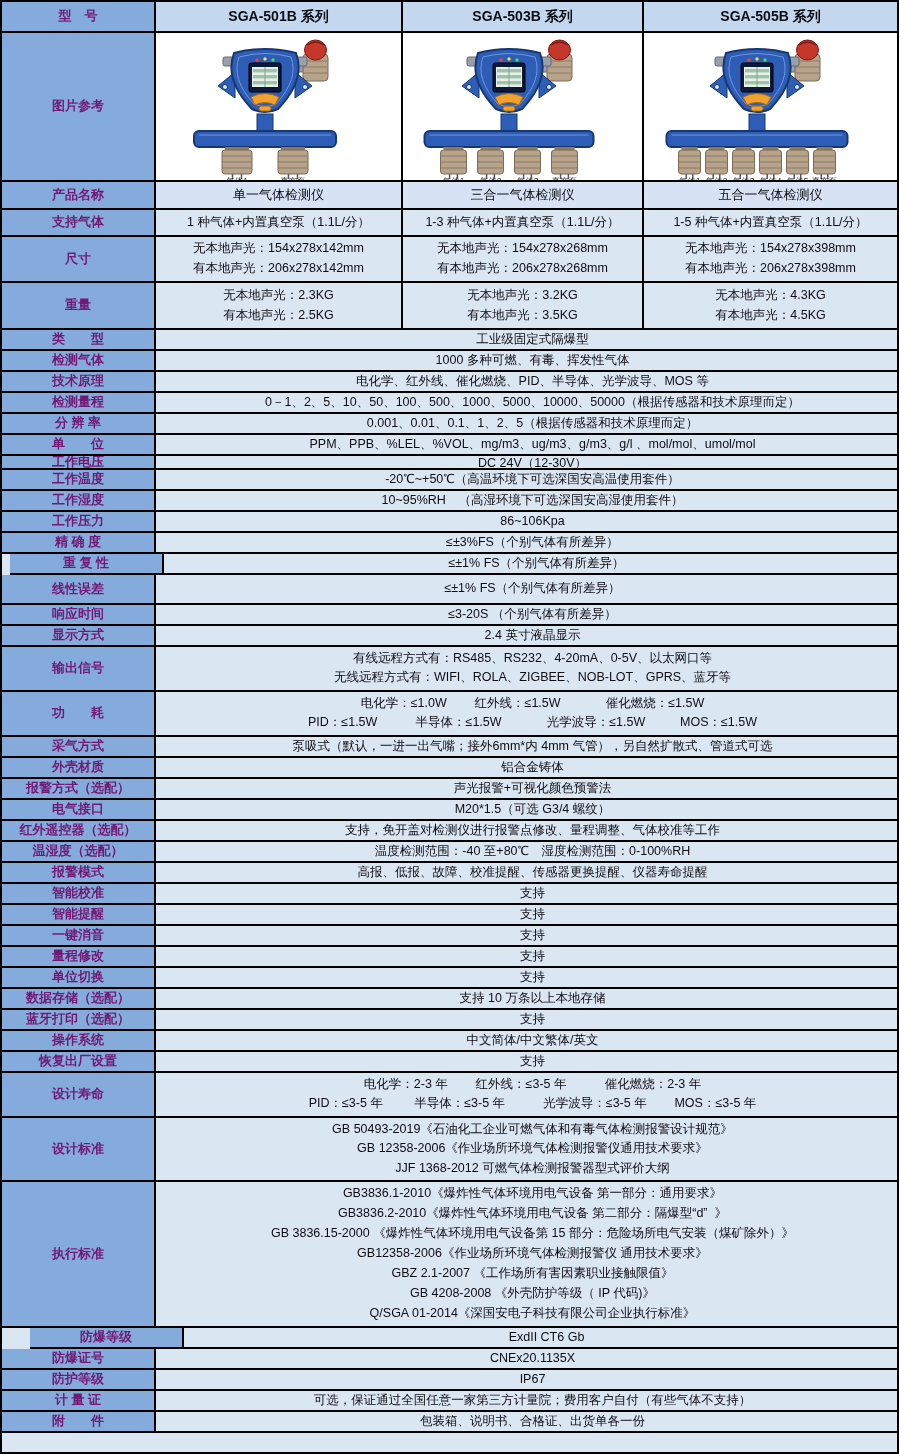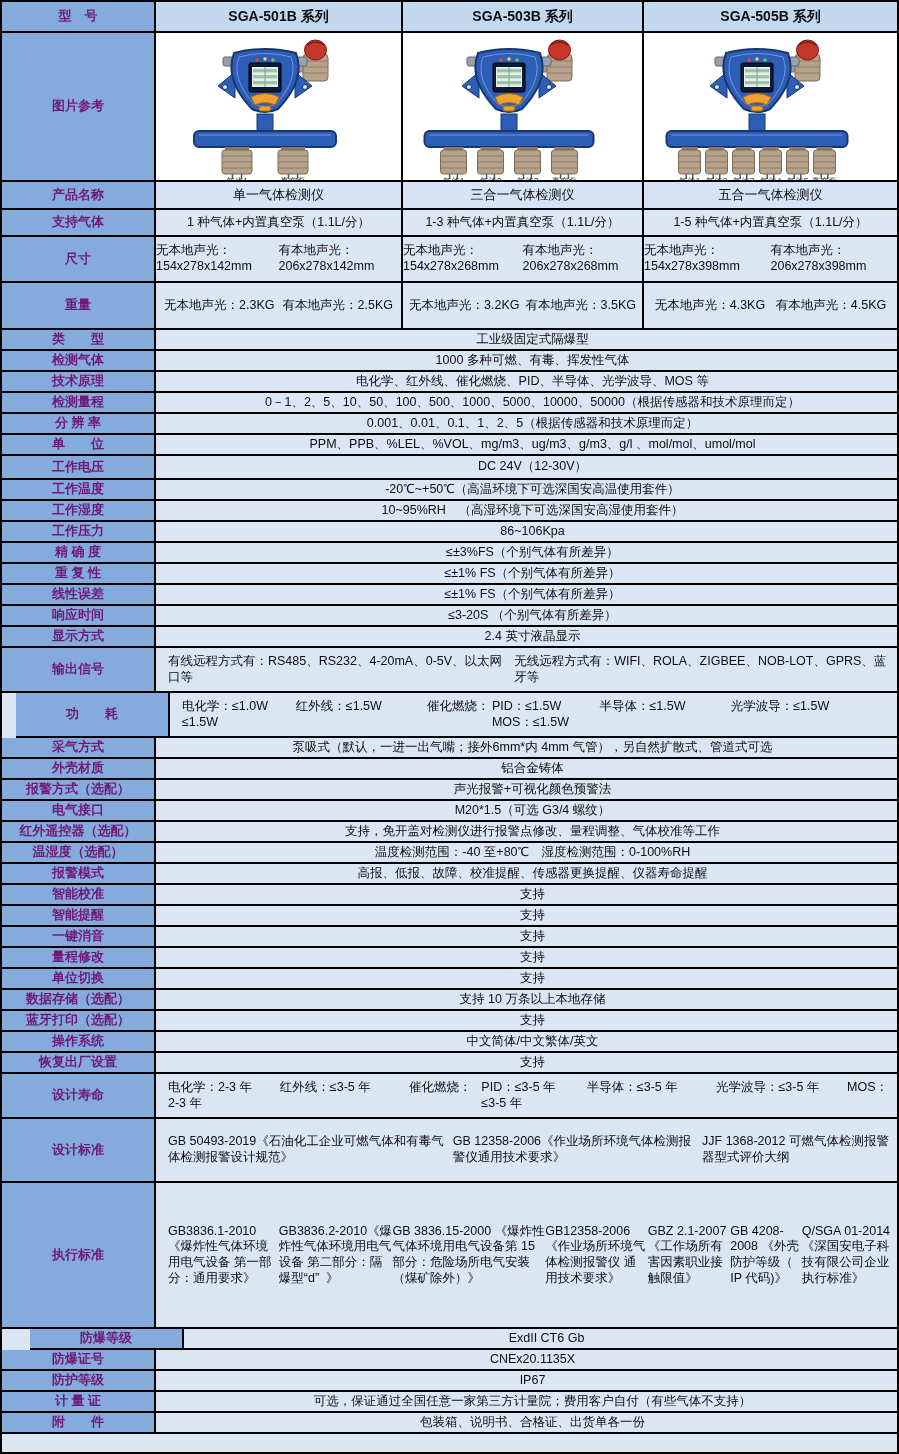--- a/index.html
+++ b/index.html
@@ -32,21 +32,21 @@
   .label{
     background:var(--label-bg);
     font-weight:bold;font-size:13px;color:#701a75;
     text-align:center;line-height:1.15;
     padding:0 4px;
   }
   .value{background:var(--value-bg);font-size:12.5px;color:var(--text);}
   .mrow{background:var(--model-bg);font-weight:bold;font-size:14px;}
   .prow{background:var(--product-bg);font-size:13px;}
   .img{background:var(--img-bg);align-items:flex-start;padding-top:1px;}
-  .col{flex-direction:row;justify-content:space-evenly;}
+  .col{flex-direction:column;justify-content:space-evenly;}
   .cent{align-items:center;}
   .lval{align-items:center;padding-left:12px;}
   .line{white-space:pre-wrap;line-height:1.25;}
   svg{display:block;}
 </style>
 </head>
 <body>
 
 <div class="table">
 
@@ -344,21 +344,21 @@
         </div>
   </div>
 
   <div class="srow" style="height: 21px;">
     <div class="cell label">单　　位</div>
     <div class="cell value col lval">
           <div class="line">PPM、PPB、%LEL、%VOL、mg/m3、ug/m3、g/m3、g/l 、mol/mol、umol/mol</div>
         </div>
   </div>
 
-  <div class="srow" style="height: 24px;">
+  <div class="srow" style="height: 14px;">
     <div class="cell label">工作电压</div>
     <div class="cell value col lval">
           <div class="line">DC 24V（12-30V）</div>
         </div>
   </div>
 
   <div class="srow" style="height: 21px;">
     <div class="cell label">工作温度</div>
     <div class="cell value col lval">
           <div class="line">-20℃~+50℃（高温环境下可选深国安高温使用套件）</div>
@@ -379,28 +379,28 @@
         </div>
   </div>
 
   <div class="srow" style="height: 21px;">
     <div class="cell label">精 确 度</div>
     <div class="cell value col lval">
           <div class="line">≤±3%FS（个别气体有所差异）</div>
         </div>
   </div>
 
-  <div class="srow" style="height: 21px;">
+  <div class="srow" style="height: 21px; padding-left: 8px;">
     <div class="cell label">重 复 性</div>
     <div class="cell value col lval">
           <div class="line">≤±1% FS（个别气体有所差异）</div>
         </div>
   </div>
 
-  <div class="srow" style="height: 21px;">
+  <div class="srow" style="height: 30px;">
     <div class="cell label">线性误差</div>
     <div class="cell value col lval">
           <div class="line">≤±1% FS（个别气体有所差异）</div>
         </div>
   </div>
 
   <div class="srow" style="height: 21px;">
     <div class="cell label">响应时间</div>
     <div class="cell value col lval">
           <div class="line">≤3-20S （个别气体有所差异）</div>
@@ -415,21 +415,21 @@
   </div>
 
   <div class="srow" style="height: 45px;">
     <div class="cell label">输出信号</div>
     <div class="cell value col lval">
           <div class="line">有线远程方式有：RS485、RS232、4-20mA、0-5V、以太网口等</div>
           <div class="line">无线远程方式有：WIFI、ROLA、ZIGBEE、NOB-LOT、GPRS、蓝牙等</div>
         </div>
   </div>
 
-  <div class="srow" style="height: 45px; padding-left: 14px;">
+  <div class="srow" style="height: 45px;">
     <div class="cell label">功　　耗</div>
     <div class="cell value col lval">
           <div class="line">电化学：≤1.0W        红外线：≤1.5W             催化燃烧：≤1.5W</div>
           <div class="line">PID：≤1.5W           半导体：≤1.5W             光学波导：≤1.5W          MOS：≤1.5W</div>
         </div>
   </div>
 
   <div class="srow" style="height: 21px;">
     <div class="cell label">采气方式</div>
     <div class="cell value col lval">

